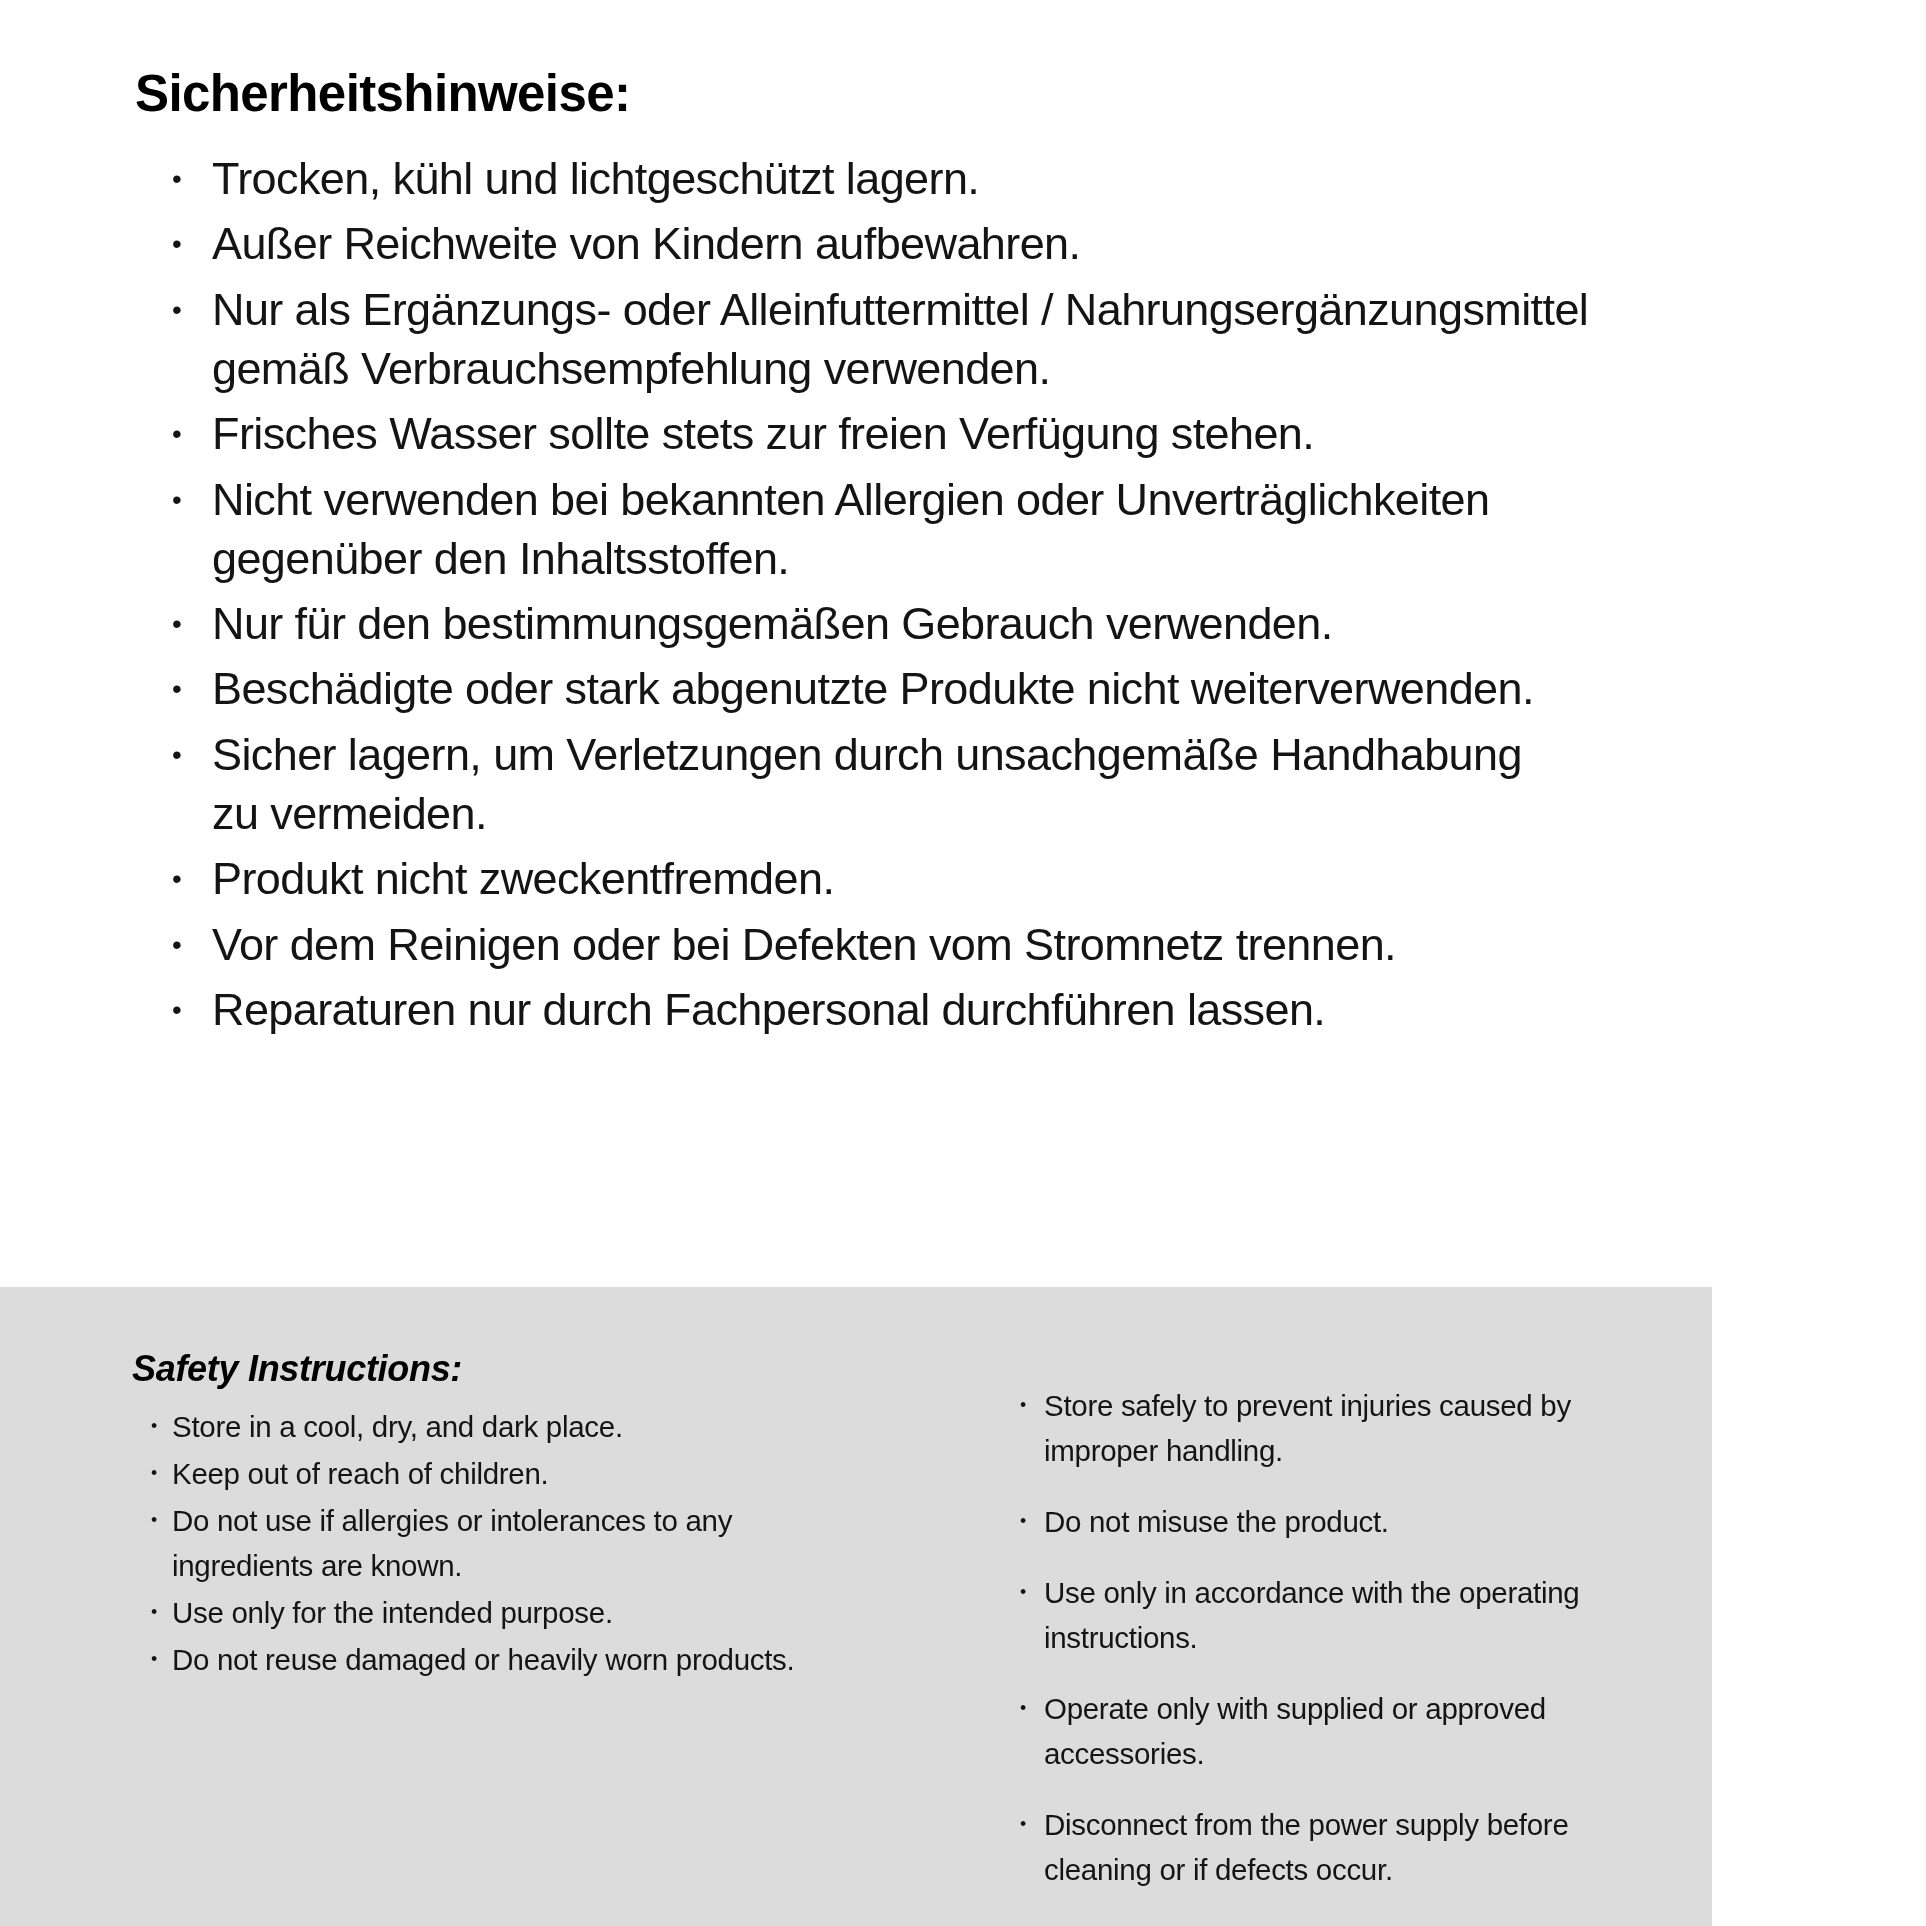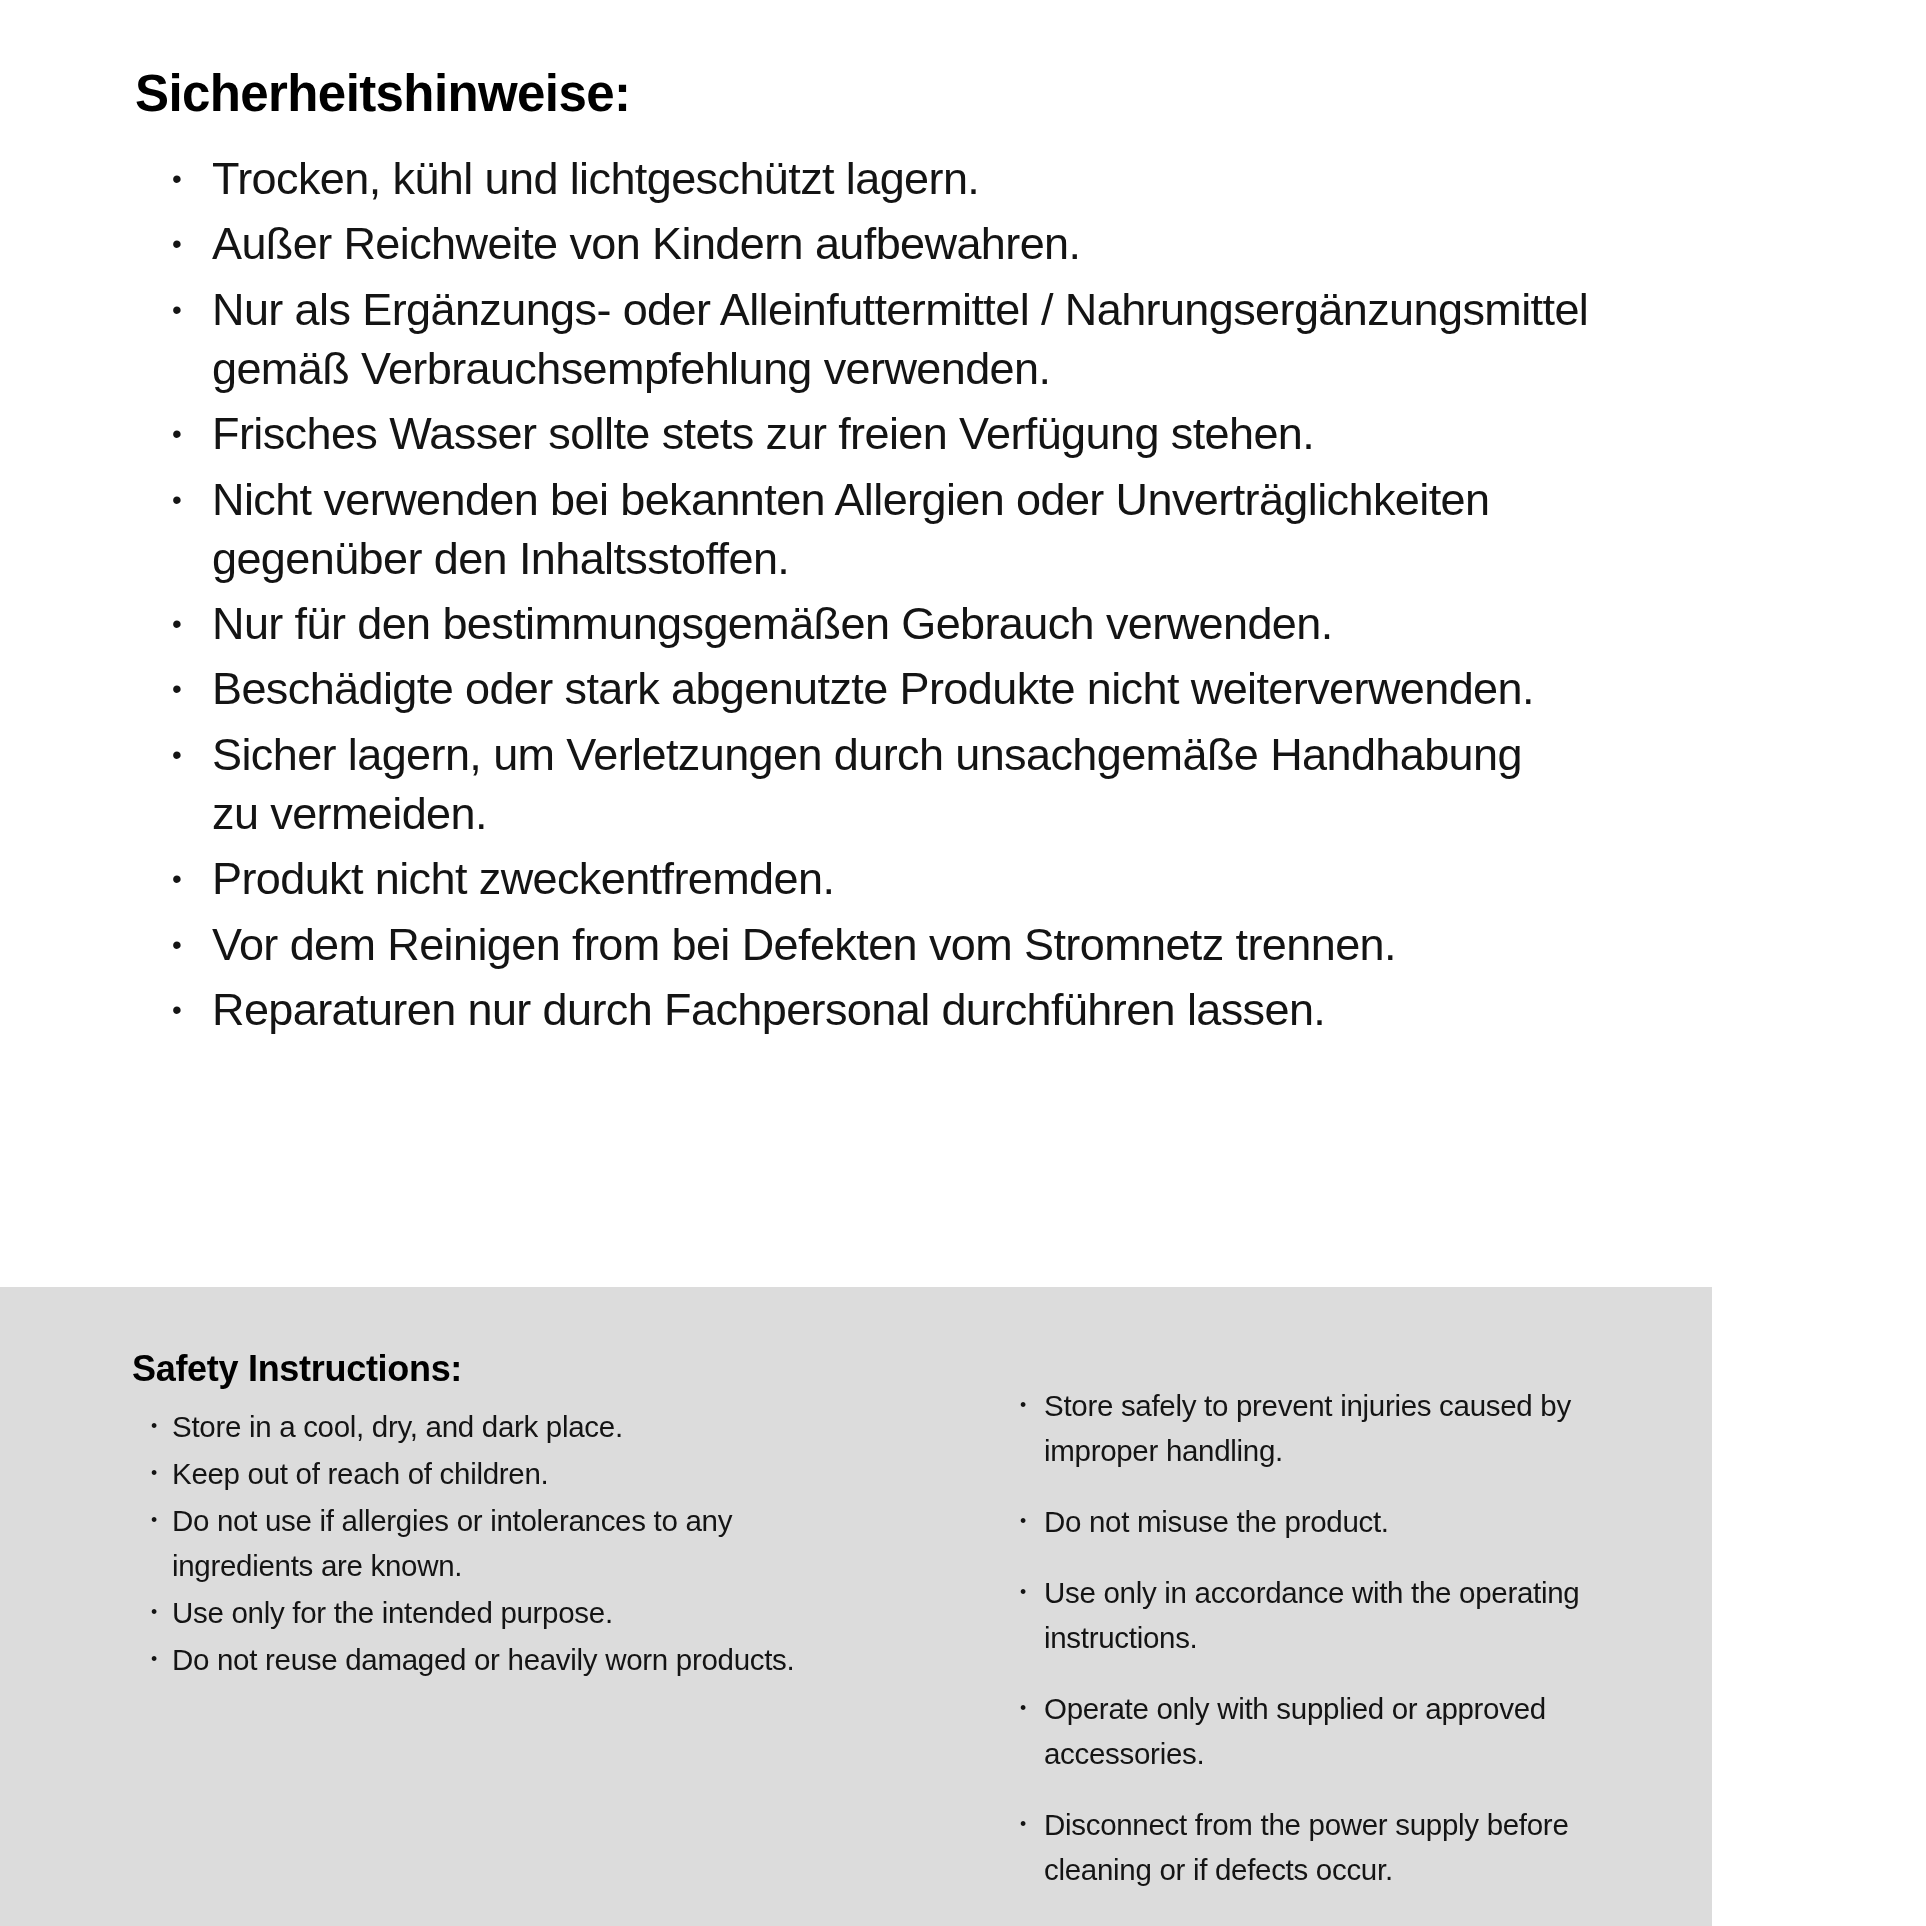--- a/index.html
+++ b/index.html
@@ -72,20 +72,21 @@
   .col-left{
     width:888px;
     flex:0 0 888px;
   }
   .col-left h2{
     font-size:36px;
     font-weight:700;
     letter-spacing:-0.3px;
     color:#000;
     margin-bottom:14px;
+    font-style:italic;
   }
   .english-list li{
     position:relative;
     font-size:29.5px;
     line-height:45px;
     letter-spacing:-0.3px;
     margin-bottom:1.9px;
     white-space:pre-line;
   }
   .english-left{
@@ -124,21 +125,21 @@
         <li>Nur als Ergänzungs- oder Alleinfuttermittel / Nahrungsergänzungsmittel
 gemäß Verbrauchsempfehlung verwenden.</li>
         <li>Frisches Wasser sollte stets zur freien Verfügung stehen.</li>
         <li>Nicht verwenden bei bekannten Allergien oder Unverträglichkeiten
 gegenüber den Inhaltsstoffen.</li>
         <li>Nur für den bestimmungsgemäßen Gebrauch verwenden.</li>
         <li>Beschädigte oder stark abgenutzte Produkte nicht weiterverwenden.</li>
         <li>Sicher lagern, um Verletzungen durch unsachgemäße Handhabung
 zu vermeiden.</li>
         <li>Produkt nicht zweckentfremden.</li>
-        <li>Vor dem Reinigen from bei Defekten vom Stromnetz trennen.</li>
+        <li>Vor dem Reinigen oder bei Defekten vom Stromnetz trennen.</li>
         <li>Reparaturen nur durch Fachpersonal durchführen lassen.</li>
       </ul>
   </section>
 
   <section class="section-english">
     <div class="col-left">
       <h2>Safety Instructions:</h2>
       <ul class="bullets english-list english-left">
           <li>Store in a cool, dry, and dark place.</li>
           <li>Keep out of reach of children.</li>

